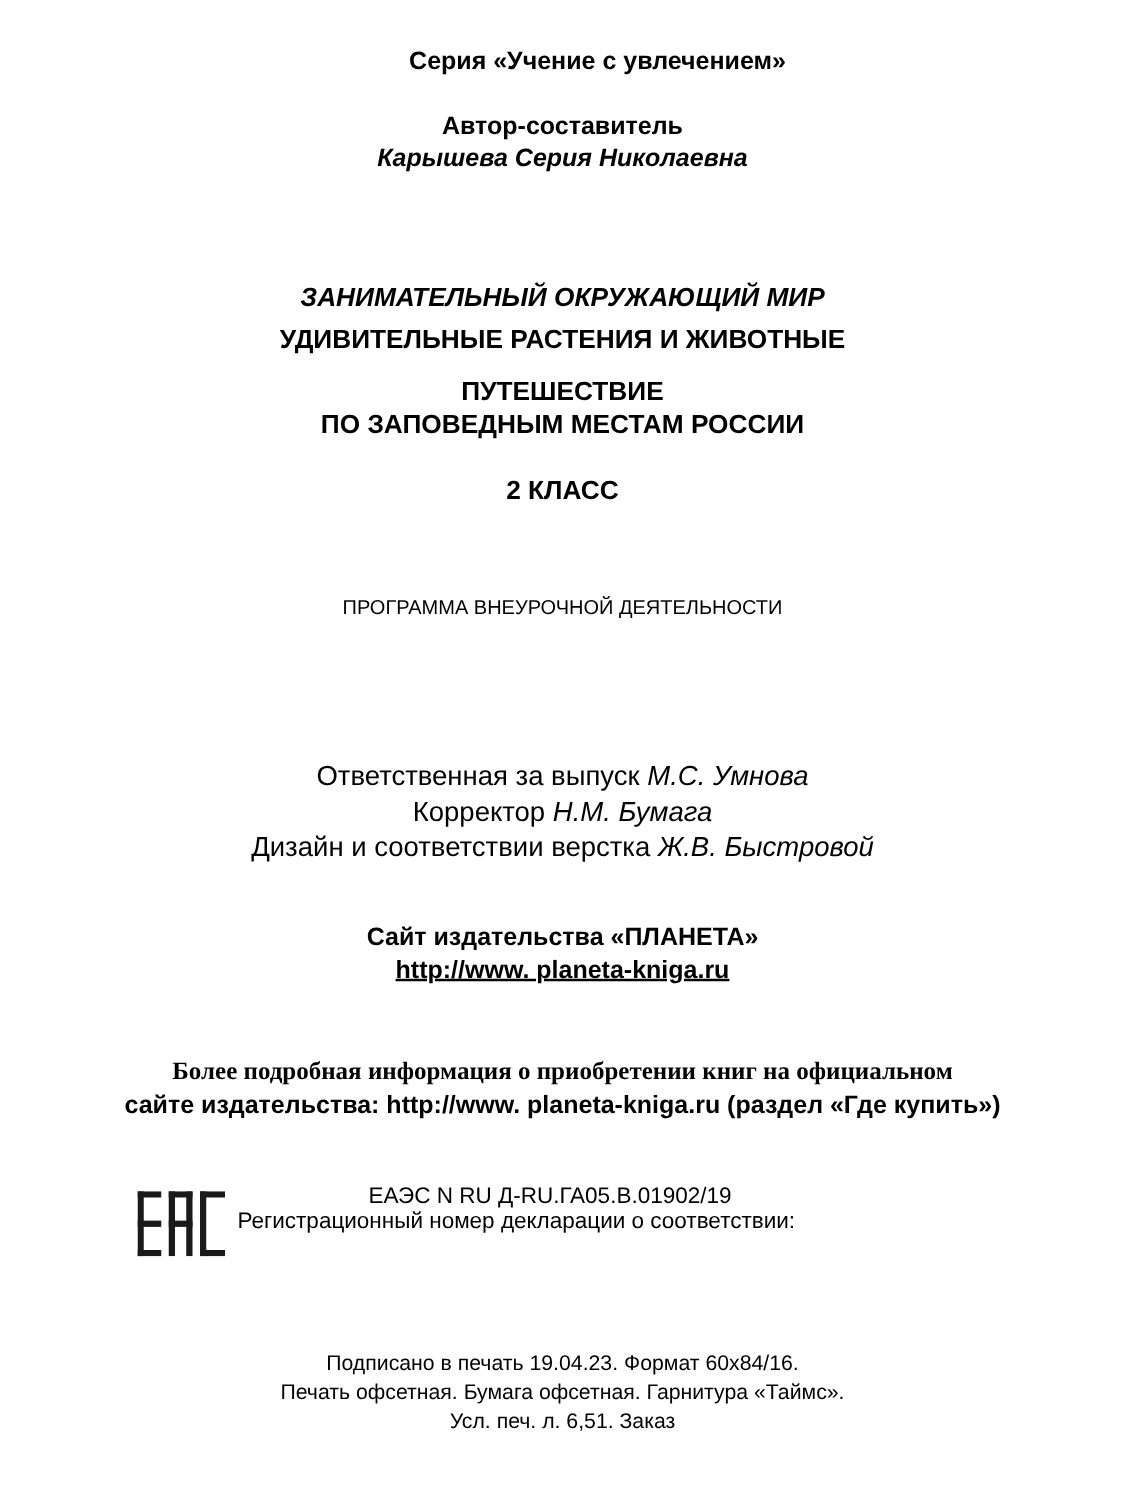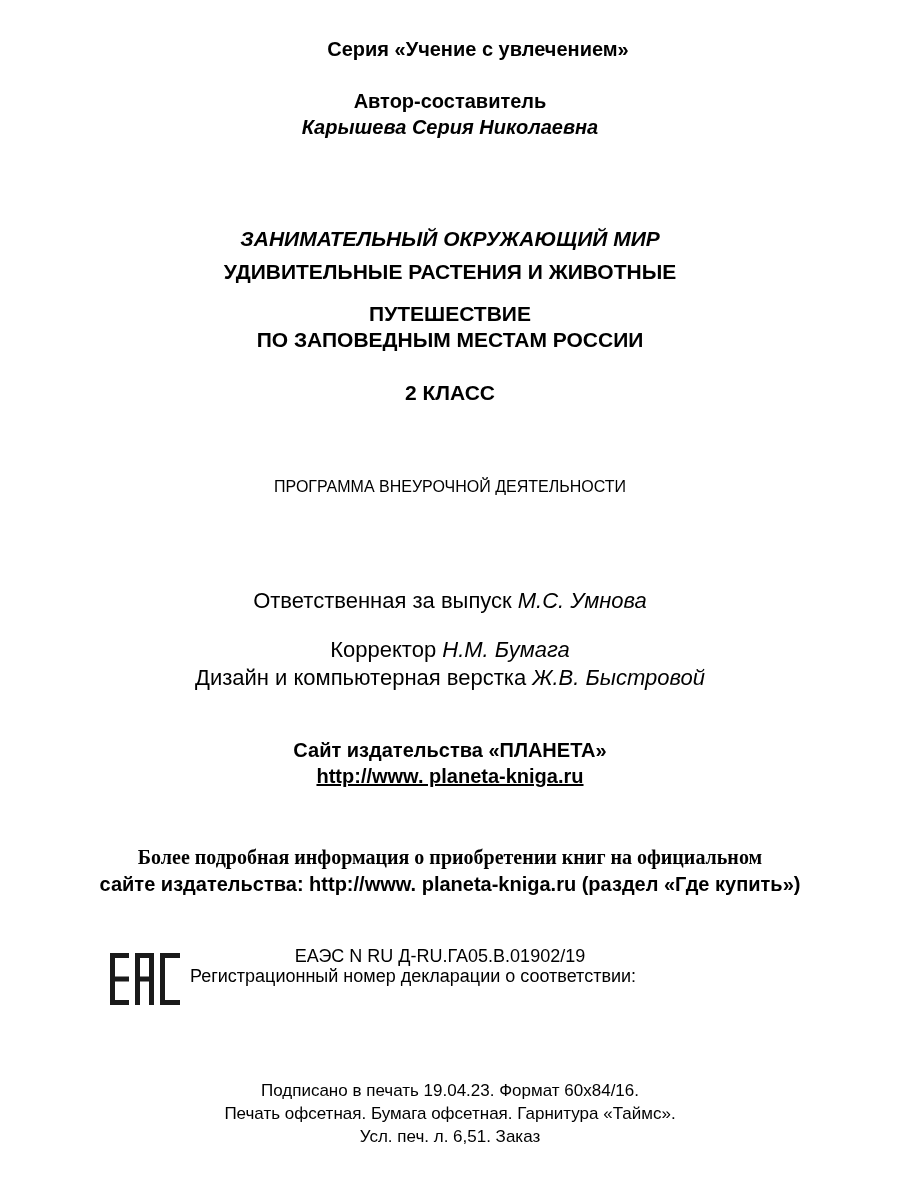--- a/index.html
+++ b/index.html
@@ -15,21 +15,21 @@
     .author-name { top: 116px; font-size: 20px; font-weight: bold; font-style: italic; }
 
     .title1 { top: 227px; font-size: 21px; font-weight: bold; font-style: italic; }
     .title2 { top: 260px; font-size: 21px; font-weight: bold; }
     .sub1 { top: 302px; font-size: 21px; font-weight: bold; }
     .sub2 { top: 328px; font-size: 21px; font-weight: bold; }
     .grade { top: 381px; font-size: 21px; font-weight: bold; }
     .program { top: 448px; font-size: 16px; margin-top: 30px; }
 
     .credit { font-size: 22px; }
-    .credit1 { top: 588px; }
+    .credit1 { top: 608px; }
     .credit2 { top: 637px; }
     .credit3 { top: 665px; }
 
     .site-label { top: 739px; font-size: 20px; font-weight: bold; }
     .site-url { top: 765px; font-size: 20px; font-weight: bold; text-decoration: underline; }
 
     .info1 { top: 846px; font-size: 20px; font-weight: bold; font-family: Liberation Serif, serif; }
     .info2 { top: 873px; font-size: 20px; font-weight: bold; }
 
     .eac-logo { position: absolute; left: 110px; top: 953px; width: 70px; height: 52px; }
@@ -55,21 +55,21 @@
 <div class="line grade">2 КЛАСС</div>
 <div class="line program">ПРОГРАММА ВНЕУРОЧНОЙ ДЕЯТЕЛЬНОСТИ</div>
 
 <div class="line credit credit1">
   <span>Ответственная за выпуск </span><span class="i">М.С. Умнова</span>
 </div>
 <div class="line credit credit2">
   <span>Корректор </span><span class="i">Н.М. Бумага</span>
 </div>
 <div class="line credit credit3">
-  <span>Дизайн и компьютерная верстка </span><span class="i">Ж.В. Быстровой</span>
+  <span>Дизайн и соответствии верстка </span><span class="i">Ж.В. Быстровой</span>
 </div>
 
 <div class="line site-label">Сайт издательства «ПЛАНЕТА»</div>
 <div class="line site-url">http://www. planeta-kniga.ru</div>
 
 <div class="line info1">Более подробная информация о приобретении книг на официальном</div>
 <div class="line info2">сайте издательства: http://www. planeta-kniga.ru (раздел «Где купить»)</div>
 
 <svg class="eac-logo" viewBox="0 0 70 52" xmlns="http://www.w3.org/2000/svg">
   <g fill="#1a1a1a">

